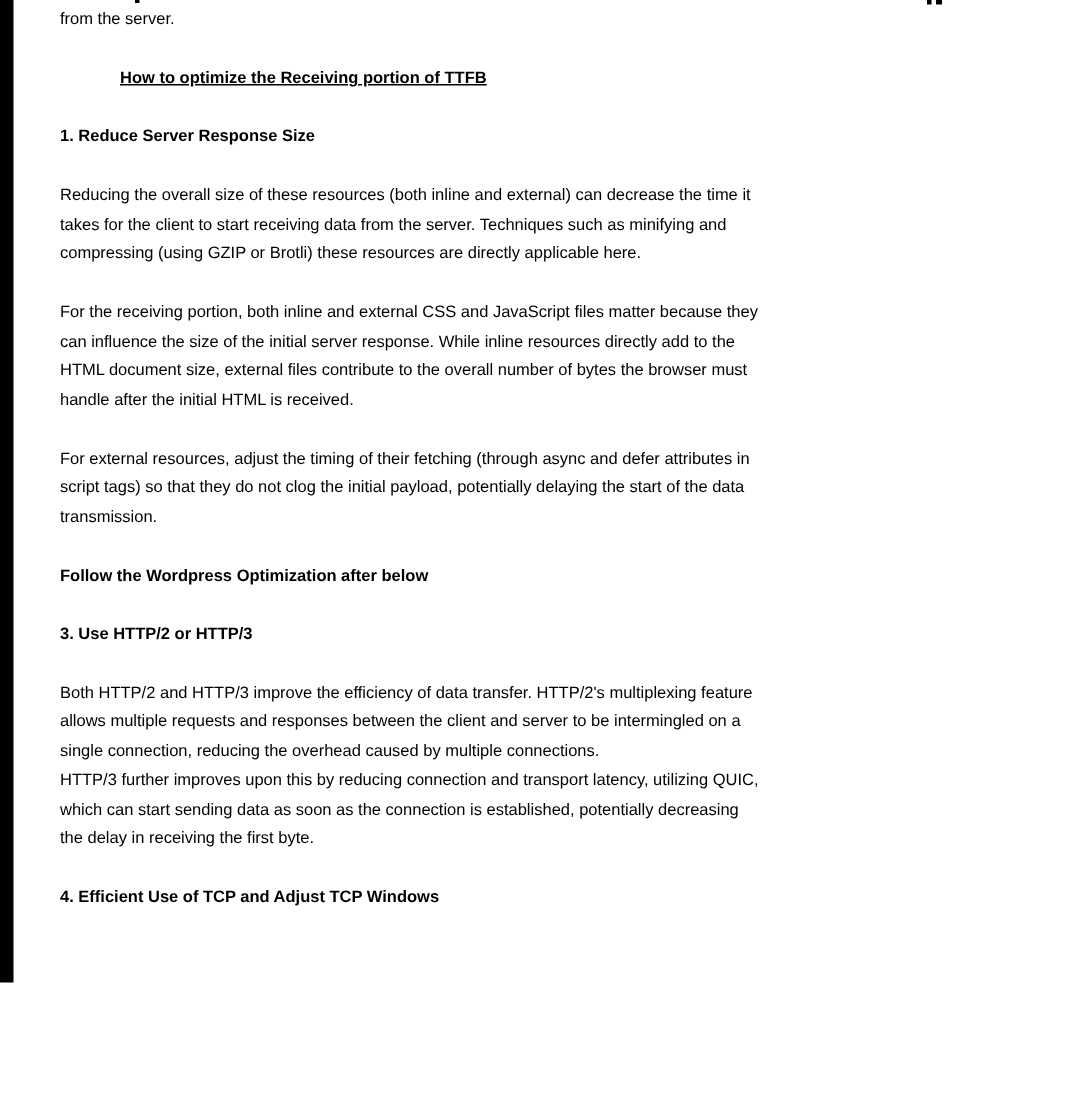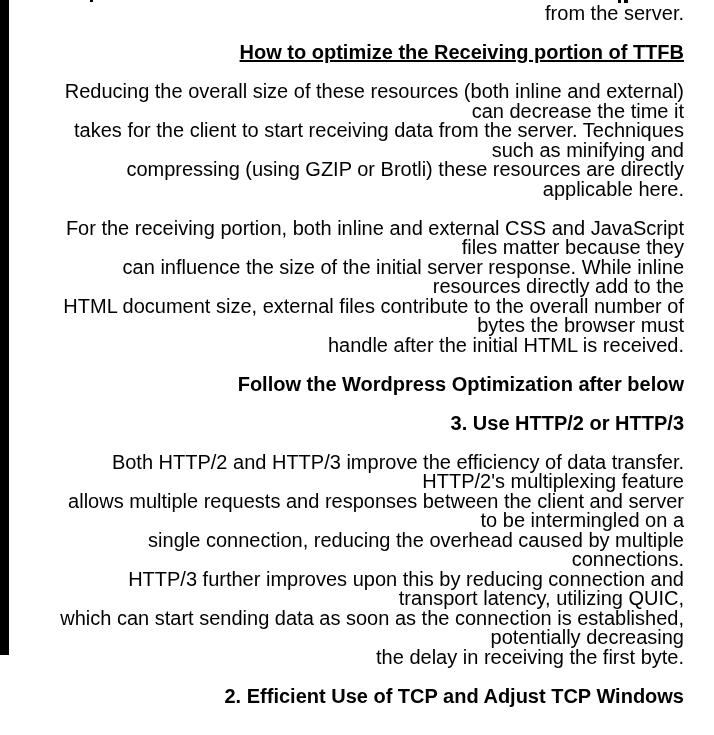--- a/index.html
+++ b/index.html
@@ -28,62 +28,66 @@
     position: absolute;
     top: 0;
     background: #000000;
   }
   .remnant.r1 { left: 90px;  width: 3px; height: 2px; }
   .remnant.r2 { left: 618px; width: 3px; height: 3px; }
   .remnant.r3 { left: 624px; width: 4px; height: 3px; }
 
   .doc-content {
     position: absolute;
-    left: 52px;
+    left: 40px;
     top: 4px;
     width: 632px;
-    font-size: 20px;
+    font-size: 11px;
     line-height: 19.5px;
     letter-spacing: 0;
-    text-align: right;
   }
   .block {
     margin: 0 0 19.5px 0;
     white-space: pre-line;
     font-weight: 400;
   }
   .block.heading {
     font-weight: 700;
   }
   .block.heading-underline {
     font-weight: 700;
     text-decoration: underline;
+    margin-left: 40px;
   }
 </style>
 </head>
 <body style="background: rgb(255, 255, 255); color: rgb(0, 0, 0);">
 
 <div class="left-edge-bar" style="background: rgb(0, 0, 0);"></div>
 
 <div class="remnant r1"></div>
 <div class="remnant r2"></div>
 <div class="remnant r3"></div>
 
 <div class="doc-content">
     <div class="block paragraph">from the server.</div>
     <div class="block heading-underline">How to optimize the Receiving portion of TTFB</div>
+    <div class="block heading">1. Reduce Server Response Size</div>
     <div class="block paragraph">Reducing the overall size of these resources (both inline and external) can decrease the time it
 takes for the client to start receiving data from the server. Techniques such as minifying and
 compressing (using GZIP or Brotli) these resources are directly applicable here.</div>
     <div class="block paragraph">For the receiving portion, both inline and external CSS and JavaScript files matter because they
 can influence the size of the initial server response. While inline resources directly add to the
 HTML document size, external files contribute to the overall number of bytes the browser must
 handle after the initial HTML is received.</div>
+    <div class="block paragraph">For external resources, adjust the timing of their fetching (through async and defer attributes in
+script tags) so that they do not clog the initial payload, potentially delaying the start of the data
+transmission.</div>
     <div class="block heading">Follow the Wordpress Optimization after below</div>
     <div class="block heading">3. Use HTTP/2 or HTTP/3</div>
     <div class="block paragraph">Both HTTP/2 and HTTP/3 improve the efficiency of data transfer. HTTP/2's multiplexing feature
 allows multiple requests and responses between the client and server to be intermingled on a
 single connection, reducing the overhead caused by multiple connections.
 HTTP/3 further improves upon this by reducing connection and transport latency, utilizing QUIC,
 which can start sending data as soon as the connection is established, potentially decreasing
 the delay in receiving the first byte.</div>
-    <div class="block heading">2. Efficient Use of TCP and Adjust TCP Windows</div>
+    <div class="block heading">4. Efficient Use of TCP and Adjust TCP Windows</div>
   </div>
 
 </body></html>

